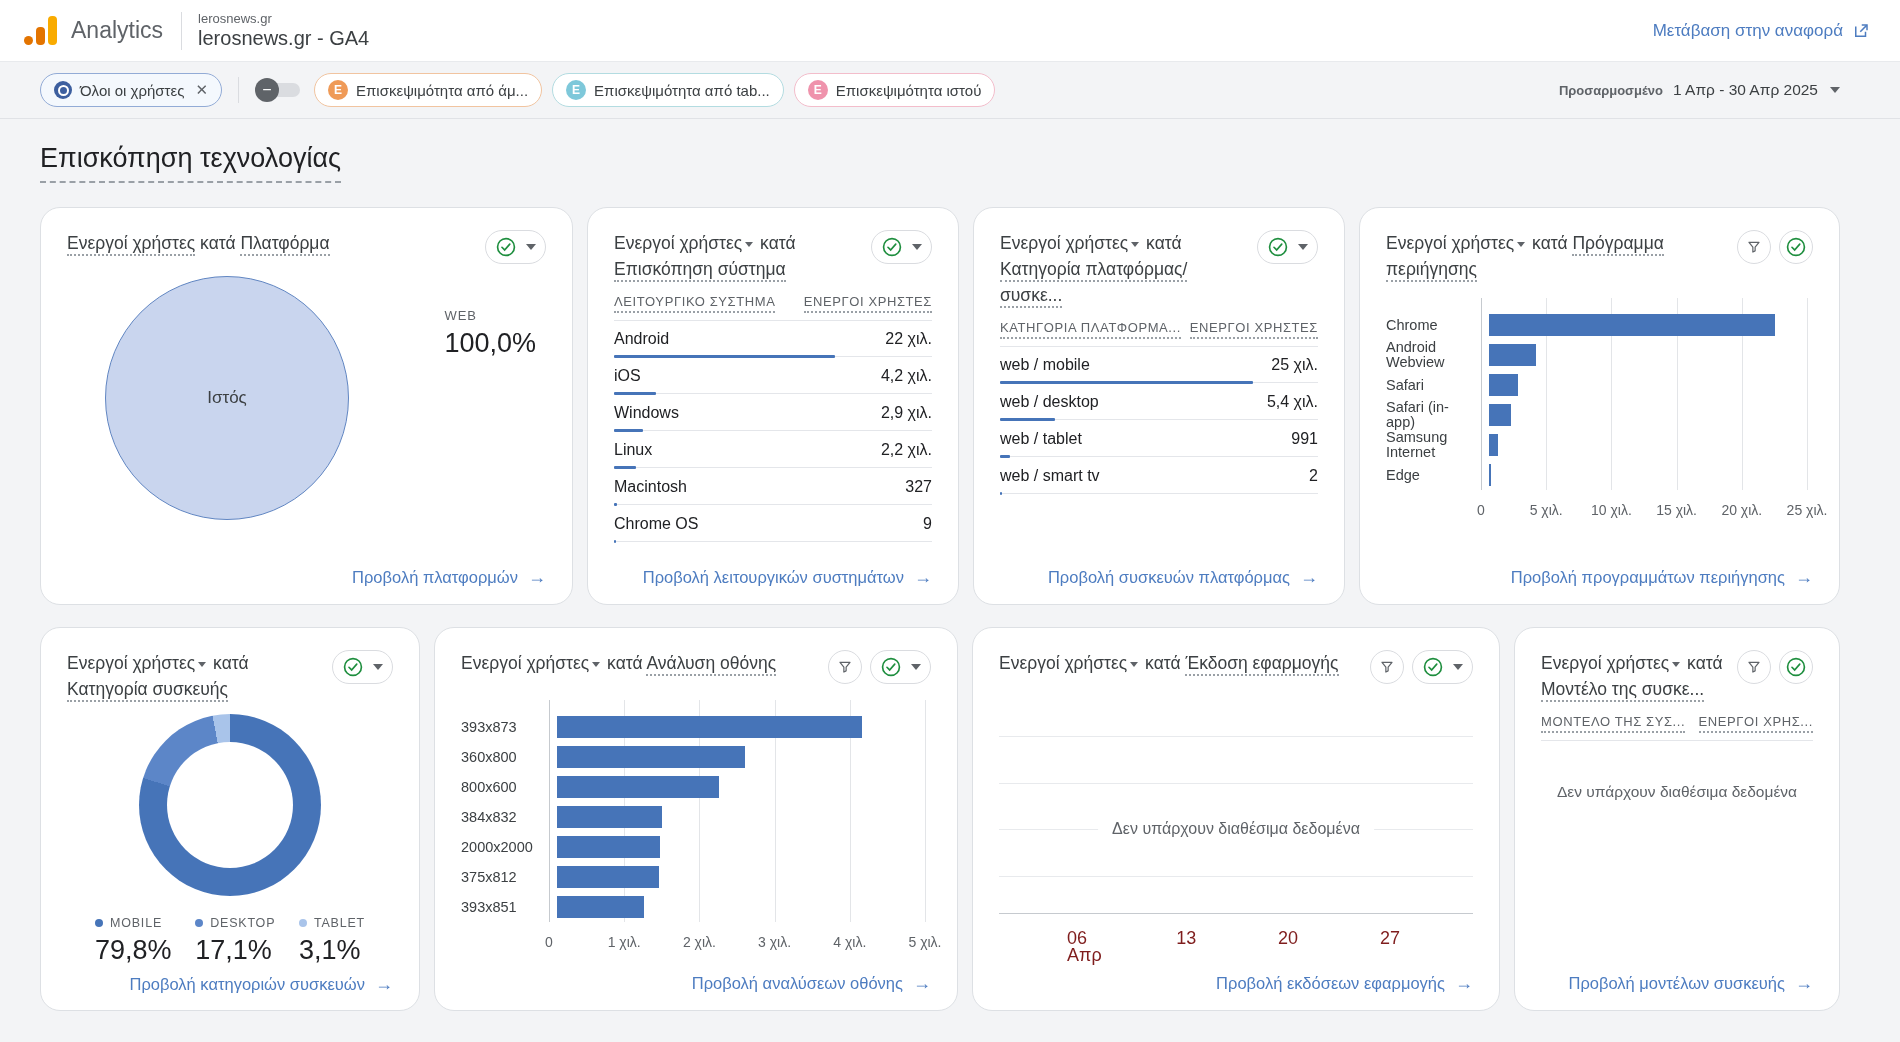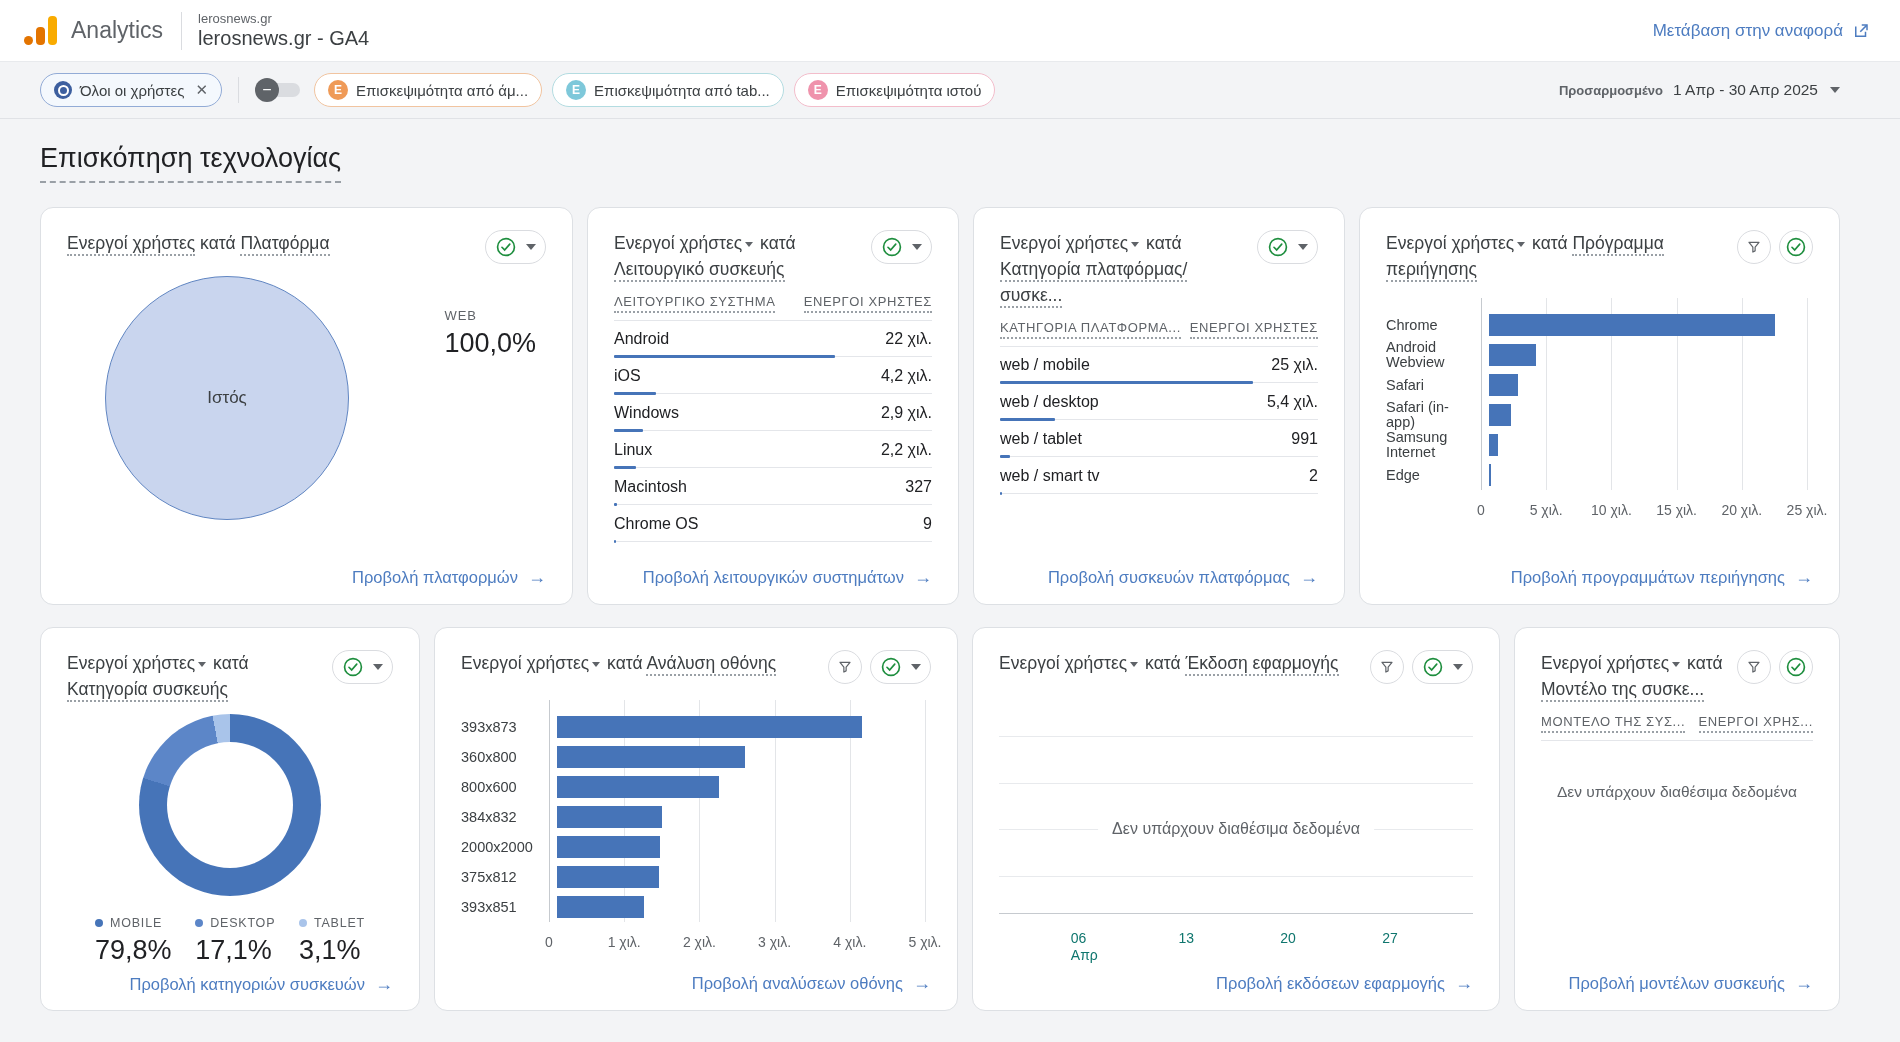--- a/index.html
+++ b/index.html
@@ -45,21 +45,21 @@
   .date-range { font-size:15.5px; color:#3c4043; }
   .tri-down { width:0; height:0; border-left:5px solid transparent; border-right:5px solid transparent;
     border-top:6px solid #5f6368; margin-left:2px; }
 
   
   main { padding:24px 60px 0 40px; }
   .page-title { display:inline-block; font-size:27px; font-weight:400; color:#202124;
     border-bottom:2px dashed #9aa0a6; padding-bottom:7px; margin-bottom:24px; }
   .row { display:flex; gap:14px; }
   .row1 { margin-bottom:22px; }
-  .card { background:#fff; border:1px solid #dde0e4; border-radius:13px;
+  .card { background:#fff; border:1px solid #dde0e4; border-radius:20px;
     padding:22px 26px 16px; display:flex; flex-direction:column; }
   .row1 .card { height:398px; }
   .row2 .card { height:384px; }
   .c1 { width:533px; } .c2 { width:372px; } .c3 { width:372px; } .c4 { flex:1; }
   .c5 { width:380px; } .c6 { width:524px; } .c7 { width:528px; } .c8 { flex:1; }
 
   .card-head { display:flex; justify-content:space-between; align-items:flex-start; }
   .card-title { font-size:17.5px; color:#3c4043; line-height:26px; }
   .dim { border-bottom:2px dotted #9aa0a6; padding-bottom:1px; cursor:pointer; }
   .metric-u { border-bottom:2px dotted #9aa0a6; padding-bottom:1px; }
@@ -117,21 +117,21 @@
   .leg-head { display:flex; align-items:center; gap:7px; font-size:12.5px; letter-spacing:.8px; color:#5f6368; }
   .leg-dot { width:8px; height:8px; border-radius:50%; }
   .leg-val { font-size:27px; color:#202124; margin-top:5px; }
 
   
   .line-plot { position:relative; height:244px; margin-top:18px; }
   .gl { position:absolute; left:0; right:0; height:1px; background:#e8eaed; }
   .axis-line { position:absolute; left:0; right:0; bottom:0; height:1px; background:#c6cacf; }
   .no-data-msg { position:absolute; left:50%; top:60%; transform:translate(-50%,-50%);
     background:#fff; padding:0 14px; font-size:16px; color:#5f6368; white-space:nowrap; }
-  .line-axis { position:relative; height:40px; margin-top:16px; font-size:14px; color:#0f766e; }
+  .line-axis { position:relative; height:40px; margin-top:16px; font-size:18px; color:#7f1d1d; }
   .line-axis .tick { position:absolute; transform:translateX(-50%); text-align:left; line-height:17px; }
 
   .empty-msg { text-align:center; margin-top:42px; font-size:15.5px; color:#5f6368; }
 </style>
 </head>
 <body>
 
 <header class="app-header">
   <span class="ga-logo">
     <span class="ga-dot"></span>
@@ -221,21 +221,21 @@
           <span>Προβολή πλατφορμών</span>
             <span class="arrow">→</span>
         </a>
       </div>
     </section>
 
     <section class="card c2">
       <div class="card-head">
         <div class="card-title">
           <div><span>Ενεργοί χρήστες</span><span class="tri-sm"></span> <span>κατά</span></div>
-          <div><span class="dim">Λειτουργικό συσκευής</span></div>
+          <div><span class="dim">Επισκόπηση σύστημα</span></div>
         </div>
         <div class="card-actions">
           <div class="icon-pill">
             <svg width="22" height="22" viewBox="0 0 24 24">
                 <circle cx="12" cy="12" r="9.2" fill="none" stroke="#1e8e3e" stroke-width="1.8"></circle>
                 <path d="M7.6 12.3l2.9 2.9 5.6-6.3" fill="none" stroke="#1e8e3e" stroke-width="1.8" stroke-linecap="round"></path>
               </svg>
             <span class="tri-down"></span>
           </div>
         </div>

